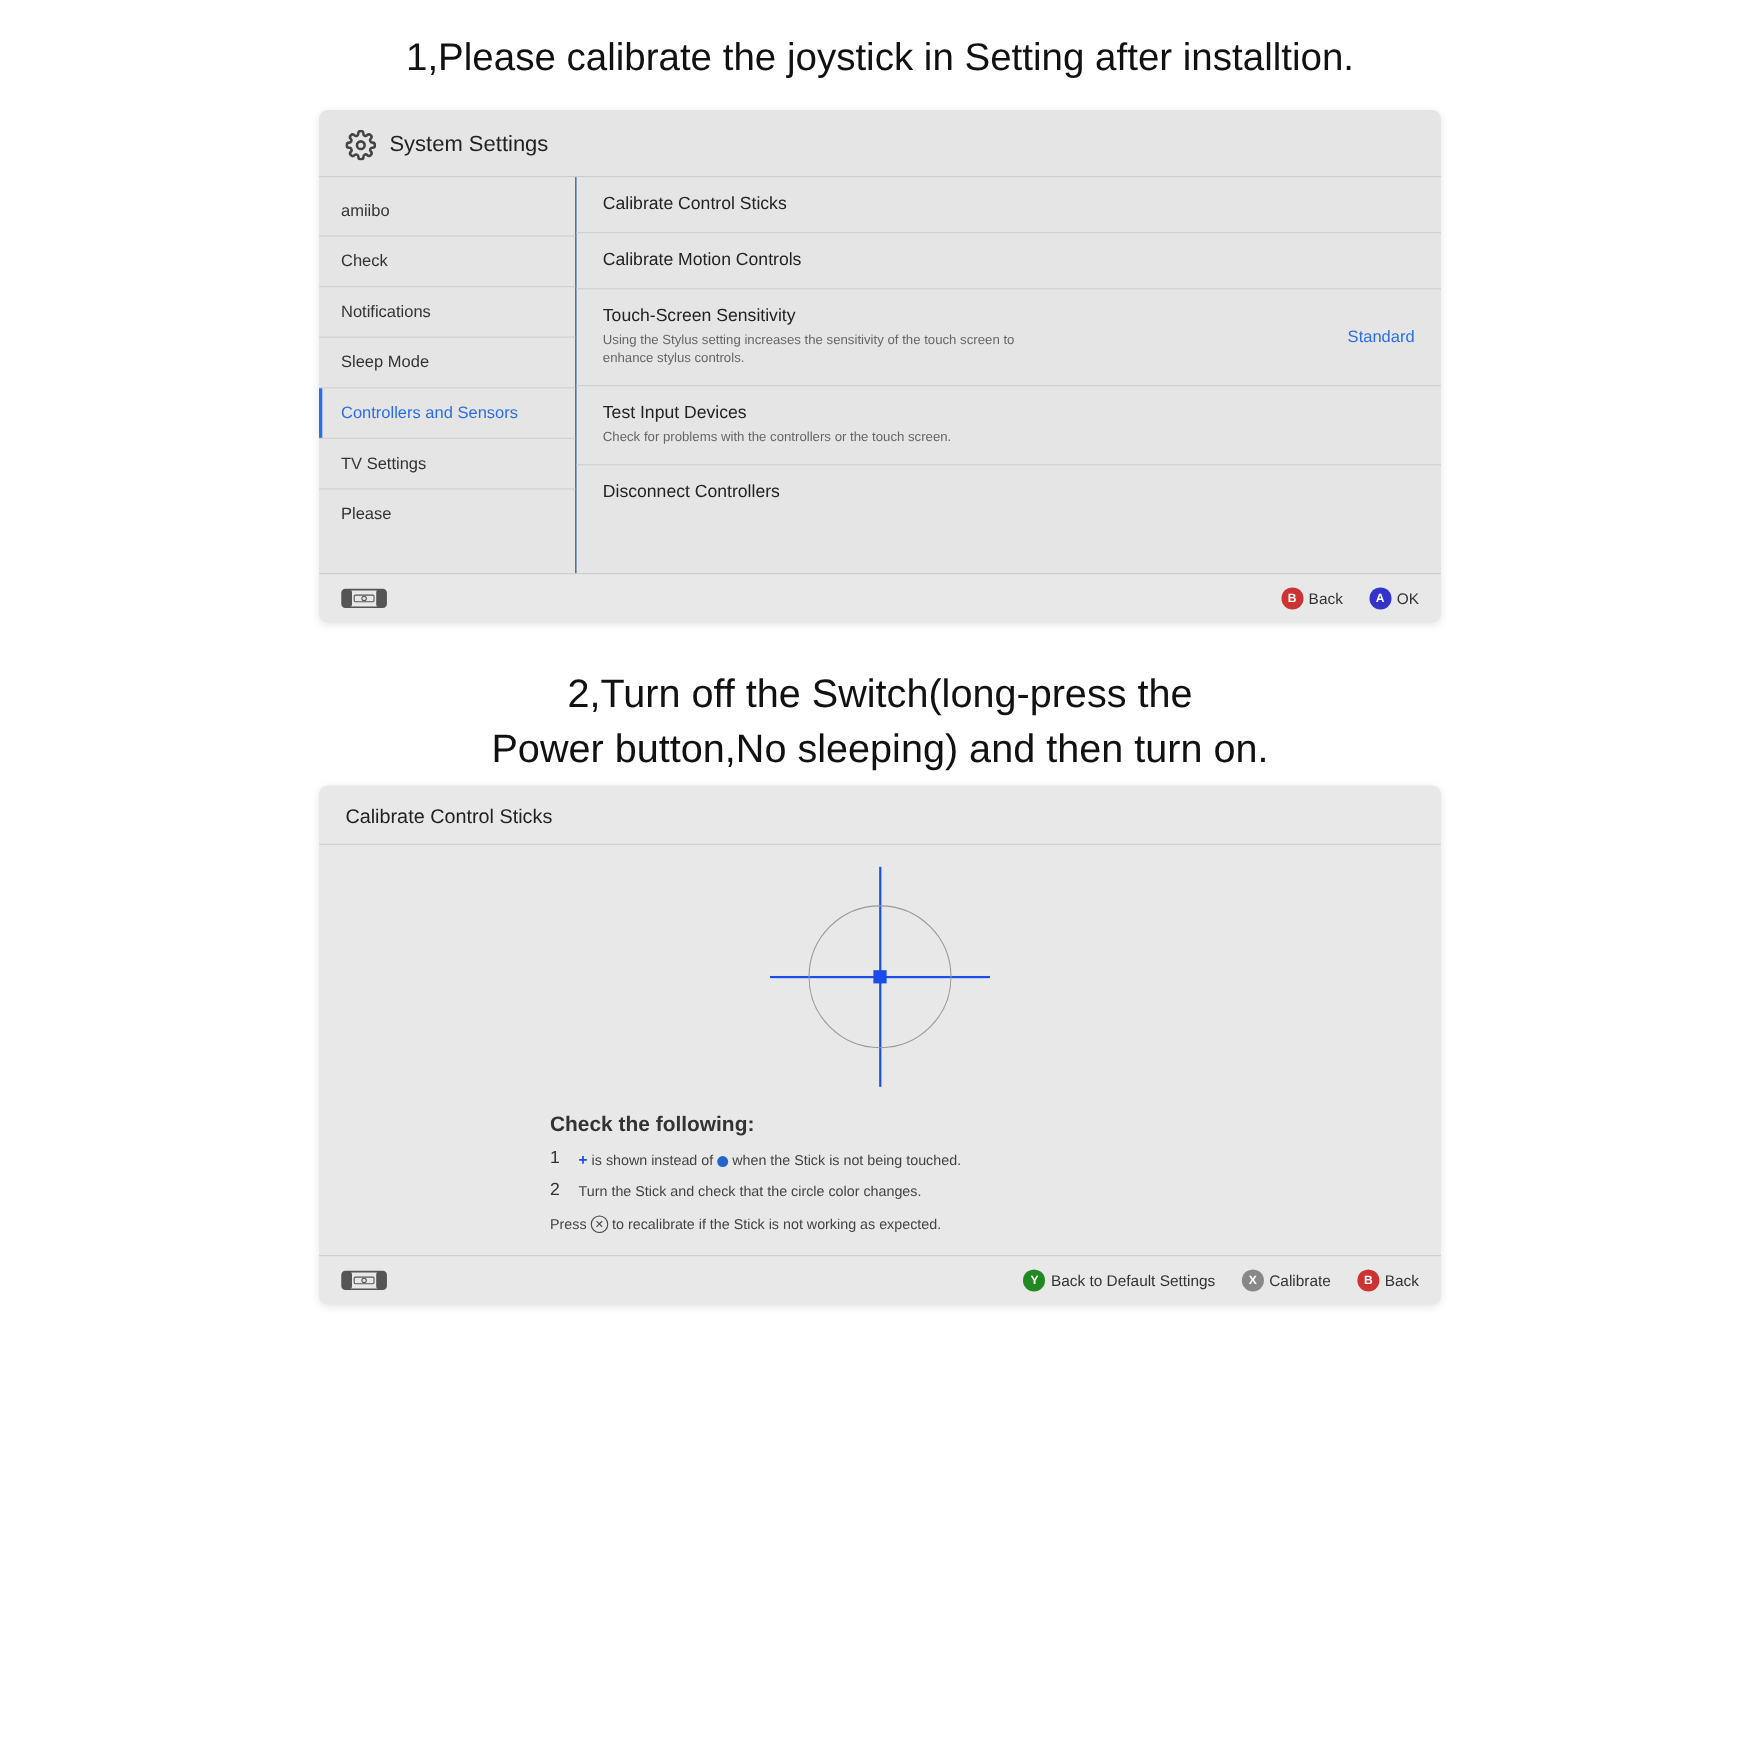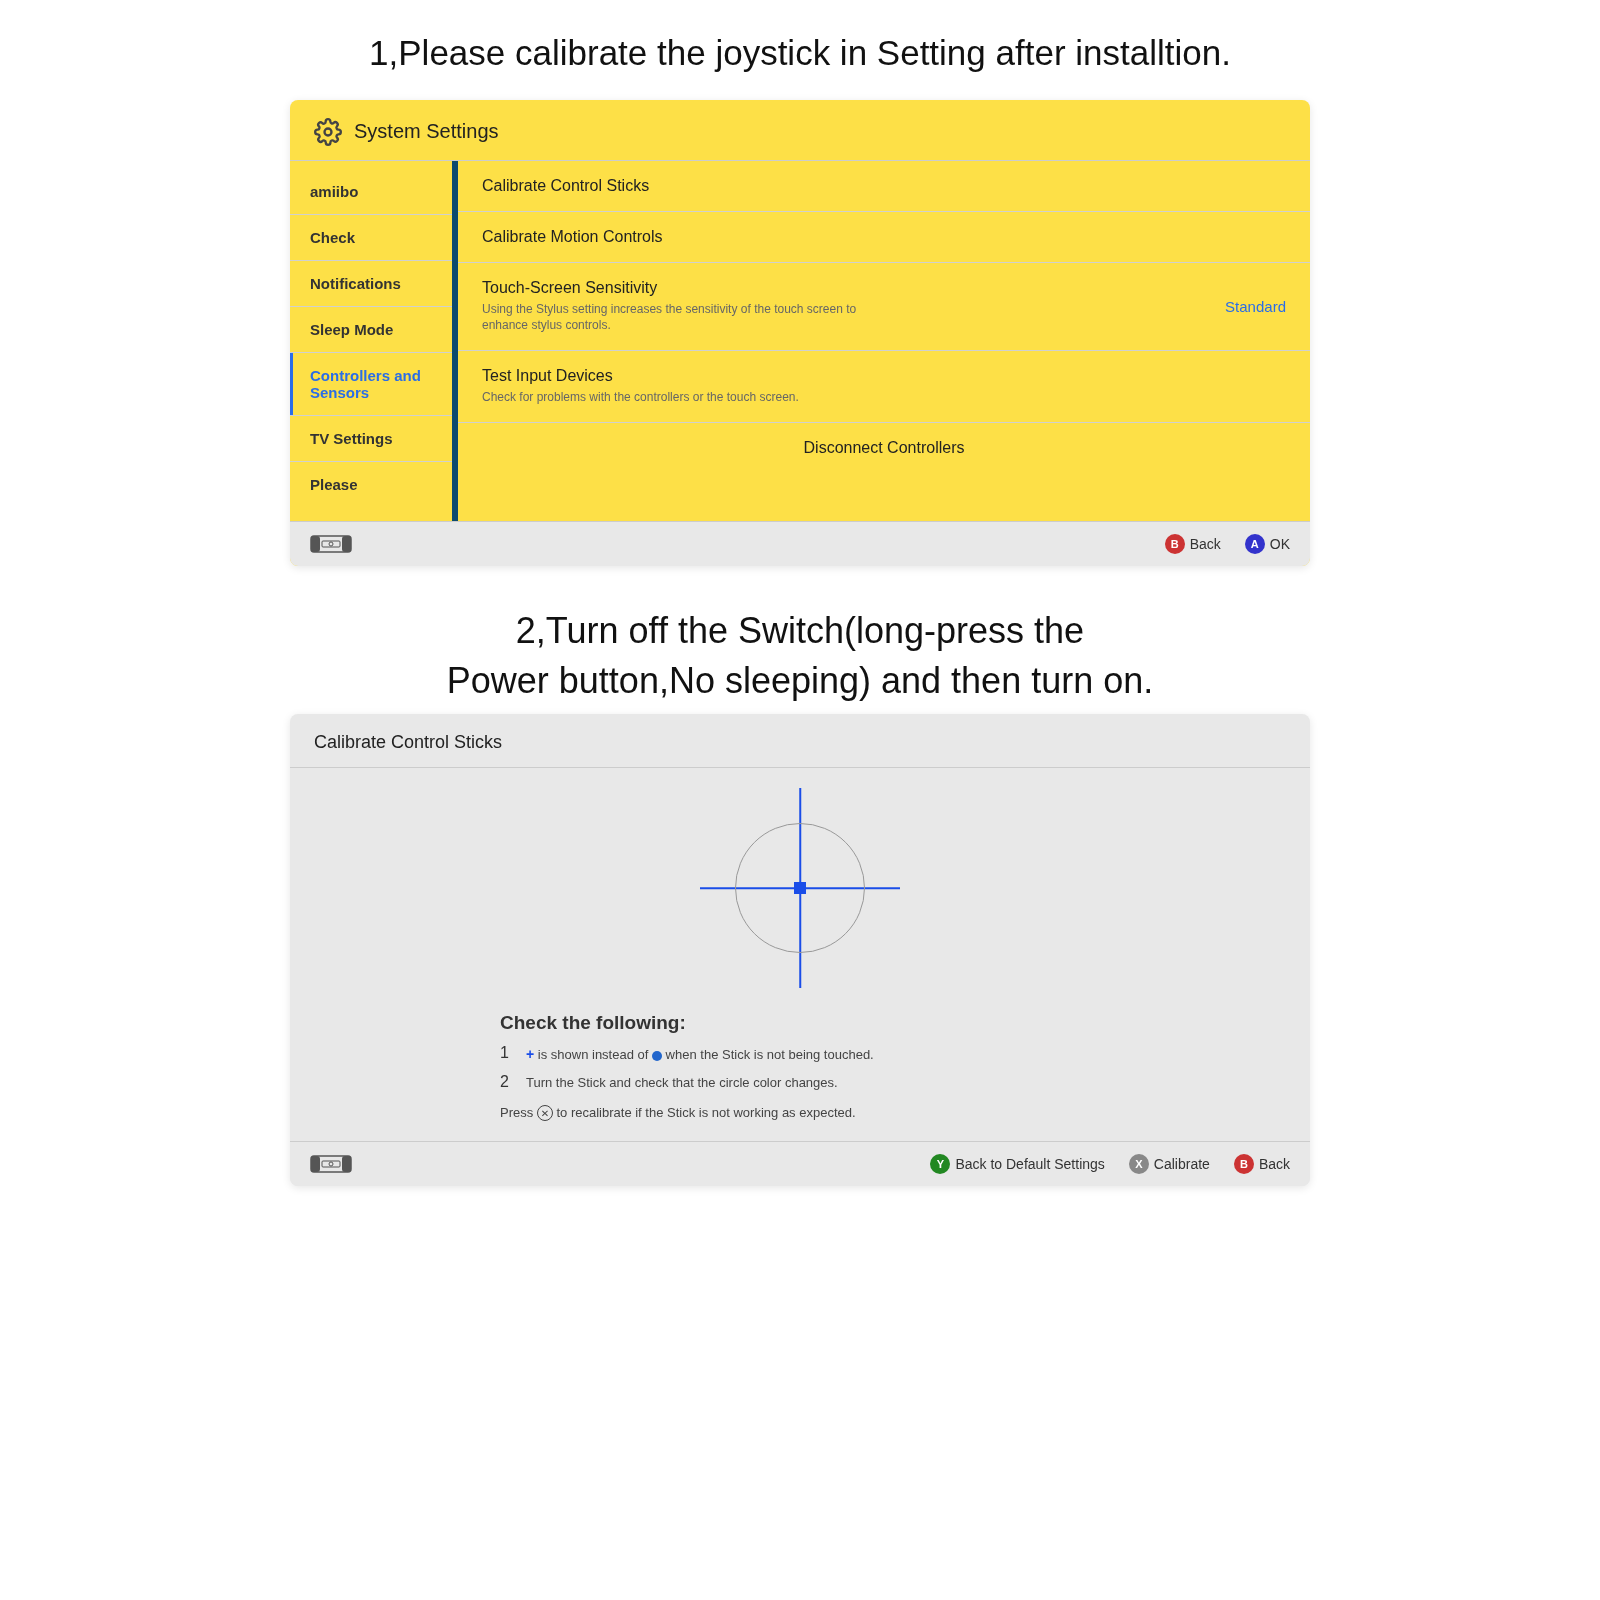--- a/index.html
+++ b/index.html
@@ -13,21 +13,21 @@
     }
     .instruction-text {
       font-size: 35px;
       font-weight: 400;
       text-align: center;
       margin-bottom: 24px;
       line-height: 1.3;
       color: #111;
     }
     .switch-ui-panel {
-      background: #fde047;
+      background: #e5e5e5;
       border-radius: 8px;
       overflow: hidden;
       margin-bottom: 40px;
       box-shadow: 0 2px 8px rgba(0,0,0,0.1);
     }
     .panel-header {
       display: flex;
       align-items: center;
       padding: 18px 24px 14px;
       border-bottom: 1px solid #ccc;
@@ -41,25 +41,24 @@
     .panel-title {
       font-size: 20px;
       font-weight: 500;
       color: #222;
     }
     .panel-body {
       display: flex;
       min-height: 360px;
     }
     .sidebar {
-      width: 168px;
+      width: 234px;
       flex-shrink: 0;
       padding: 8px 0;
-      border-right: 6px solid #0c4a6e;
-      font-weight: bold;
+      border-right: 1px solid #0c4a6e;
     }
     .sidebar-item {
       padding: 14px 20px;
       font-size: 15px;
       color: #333;
       border-bottom: 1px solid #d0d0d0;
       cursor: pointer;
       position: relative;
     }
     .sidebar-item.active {
@@ -83,21 +82,20 @@
     }
     .content-row {
       padding: 16px 24px;
       border-bottom: 1px solid #d0d0d0;
       display: flex;
       align-items: center;
       justify-content: space-between;
     }
     .content-row:last-child {
       border-bottom: none;
-      justify-content: center;
     }
     .content-row-main {
       font-size: 16px;
       color: #222;
     }
     .content-row-sub {
       font-size: 12px;
       color: #666;
       margin-top: 4px;
       max-width: 420px;

